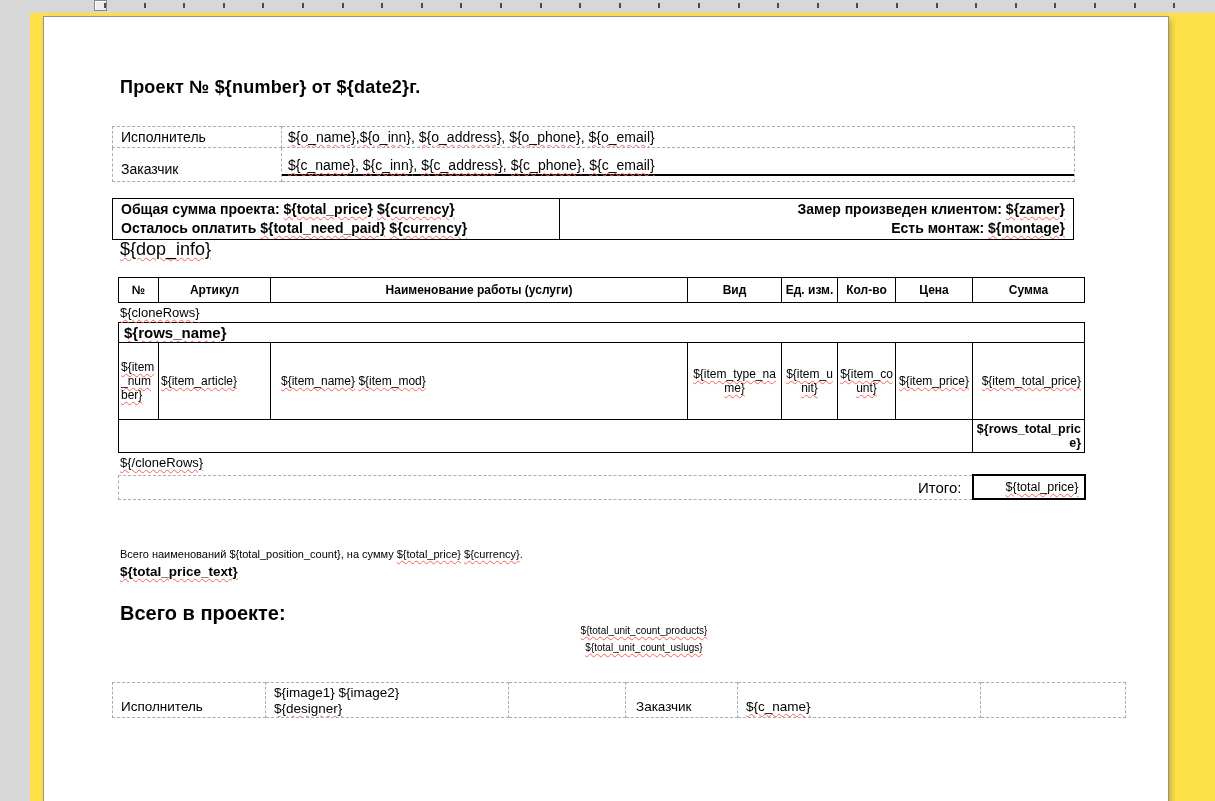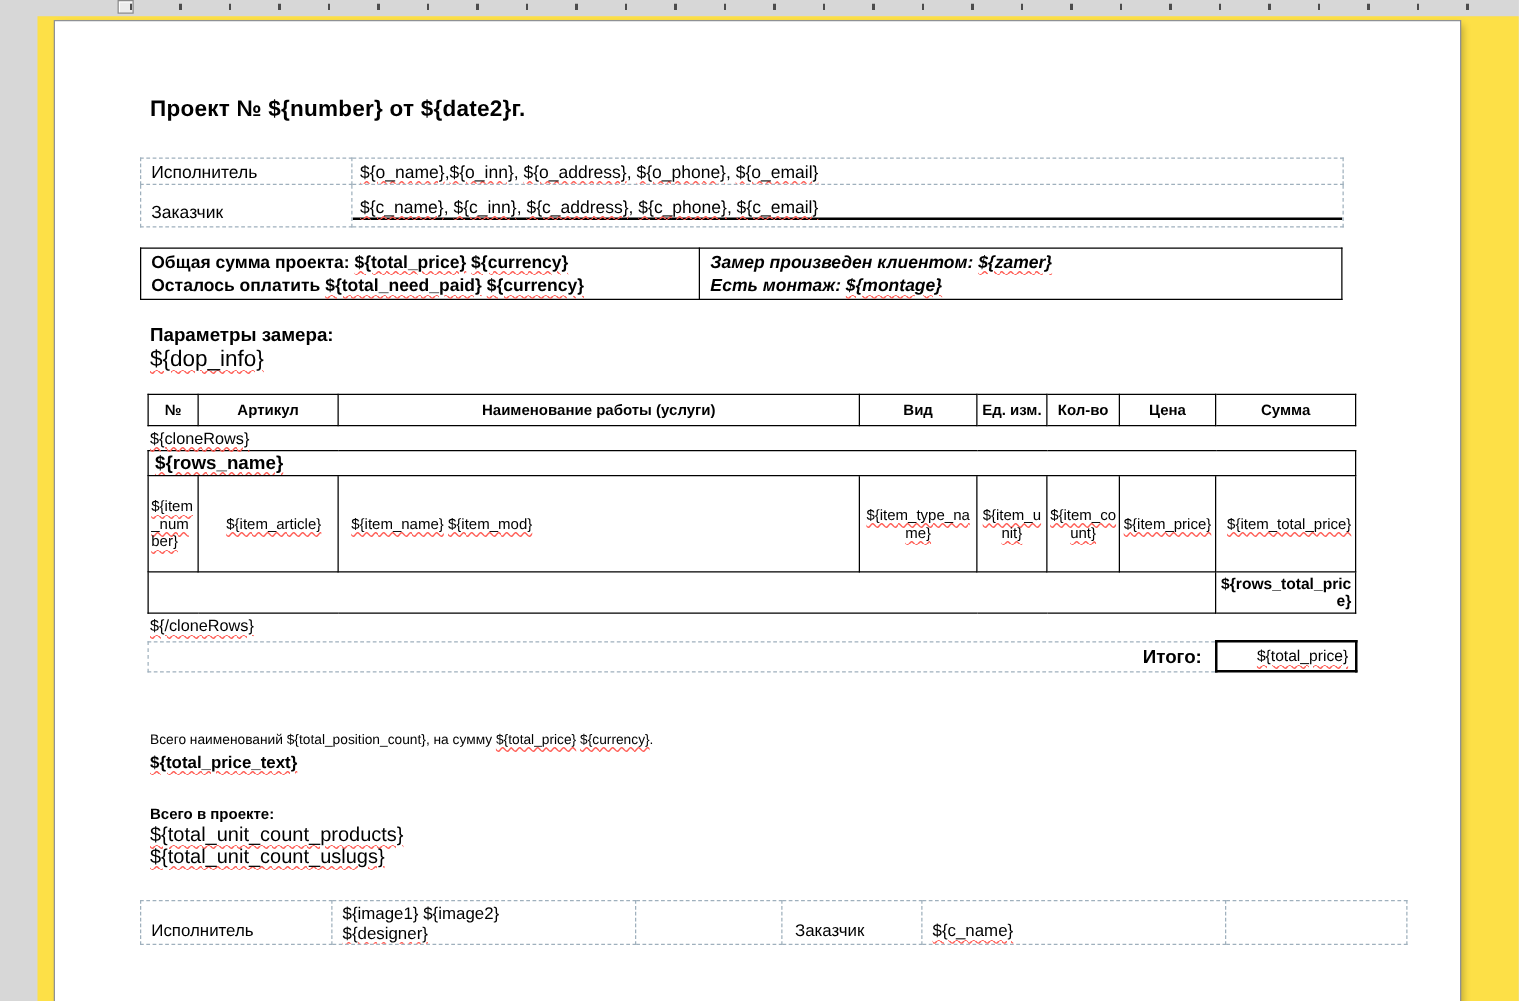--- a/index.html
+++ b/index.html
@@ -39,51 +39,51 @@
   .parties td { border:1px dashed #9fb0bd; }
   .p-lbl  { width:169px; padding:2px 4px 2px 8px; height:21px; vertical-align:middle; }
   .p-lbl2 { height:34px; vertical-align:bottom; padding-bottom:4px; }
   .p-val1 { width:793px; padding:1px 6px; border-bottom:2px solid #000; vertical-align:middle; }
   .p-val2 { vertical-align:bottom; padding:0; }
   .uline2 { border-bottom:2px solid #000; margin:0 0 5px 0; padding:1px 6px; }
 
   .summary { margin:16px 0 0 68px; width:962px; font-weight:bold; font-size:14px; }
   .summary td { border:1.5px solid #000; padding:1px 8px; line-height:19px; vertical-align:middle; }
   .sum-l { width:417px; }
-  .sum-r { width:479px; text-align:left;font-style:italic; }
+  .sum-r { width:479px; text-align:right; }
 
   .params-heading { font-size:15px; font-weight:bold; margin:20px 0 0 76px; line-height:18px; }
   .dop-info { font-size:18px; margin:1px 0 0 76px; line-height:16px; }
 
   .items-head { margin:20px 0 0 74px; width:966px; font-size:12px; font-weight:bold; text-align:center; }
   .items-head td { border:1px solid #000; height:25px; vertical-align:middle; padding:1px 2px; }
 
   .para { font-size:13px; margin:3px 0 2px 76px; line-height:14px; }
 
   .items-body { margin:0 0 0 74px; width:966px; font-size:12px; }
   .items-body td { border:1px solid #000; }
   .gname { font-size:15px; font-weight:bold; padding:1px 5px; height:20px; vertical-align:middle; }
   .item-row td { height:49px; vertical-align:middle; }
   .c-num   { vertical-align:top; word-break:break-all; padding:17px 2px; }
-  .c-art   { padding:2px 22px; }
+  .c-art   { padding:2px 2px; }
   .c-name  { padding:2px 10px; }
   .c-type, .c-unit, .c-count { text-align:center; word-break:break-all; padding:2px 2px; }
   .c-price { text-align:center; padding:2px 1px; }
   .c-total { text-align:right; word-break:break-all; padding:2px 3px; vertical-align:top; }
   .gt-empty { height:32px; }
   .gt-val { font-size:12.5px; font-weight:bold; text-align:right; word-break:break-all; padding:2px 3px; vertical-align:top; }
 
   .grand { margin:4px 0 0 74px; width:966px; }
-  .g-lbl { width:854px; border:1px dashed #9fb0bd; text-align:right; font-weight:bold; font-size:15px; padding:1px 10px; height:24px; vertical-align:middle; }
+  .g-lbl { width:854px; border:1px dashed #9fb0bd; text-align:right; font-weight:normal; font-size:15px; padding:1px 10px; height:24px; vertical-align:middle; }
   .g-val { width:112px; border:2px solid #000; text-align:right; font-size:12.5px; padding:1px 5px; vertical-align:middle; }
 
   .totals-line   { margin:46px 0 0 76px; font-size:11px; line-height:17px; }
   .price-text    { margin:0 0 0 76px; font-size:13.5px; font-weight:bold; line-height:17px; }
-  .project-heading { margin:25px 0 0 76px; font-size:12px; font-weight:bold; line-height:17px; }
-  .unit-line     { margin:0 0 0 76px; font-size:16px; line-height:17px; }
+  .project-heading { margin:25px 0 0 76px; font-size:20px; font-weight:bold; line-height:17px; }
+  .unit-line     { margin:0 0 0 76px; font-size:10px; line-height:17px;text-align:center; }
 
   .signature { margin:26px 0 0 68px; width:1013px; font-size:13.5px; }
   .signature td { border:1px dashed #9fb0bd; height:34px; }
   .s-exec { width:153px; vertical-align:bottom; padding:2px 4px 3px 8px; }
   .s-img  { width:243px; vertical-align:top; padding:2px 8px 0; border-bottom:2px solid #000; line-height:16px; }
   .s-e1   { width:117px; }
   .s-cust { width:112px; vertical-align:bottom; padding:2px 4px 3px 10px; }
   .s-name { width:243px; vertical-align:bottom; padding:2px 8px 3px; border-bottom:2px solid #000; }
   .s-e2   { width:145px; }
 </style>
@@ -123,21 +123,20 @@
           <div><span>Осталось оплатить </span><span class="ph">${total_need_paid}</span><span> </span><span class="ph">${currency}</span></div>
         </td>
         <td class="sum-r">
           <div><span>Замер произведен клиентом: </span><span class="ph">${zamer}</span></div>
           <div><span>Есть монтаж: </span><span class="ph">${montage}</span></div>
         </td>
       </tr>
     </tbody>
       </table>
 
-    <div class="params-heading">Параметры замера:</div>
     <div class="dop-info"><span class="ph">${dop_info}</span></div>
 
     <table class="items-head">
       <colgroup>
         <col style="width:40px">
           <col style="width:112px">
           <col style="width:417px">
           <col style="width:94px">
         <col style="width:56px">
           <col style="width:58px">

